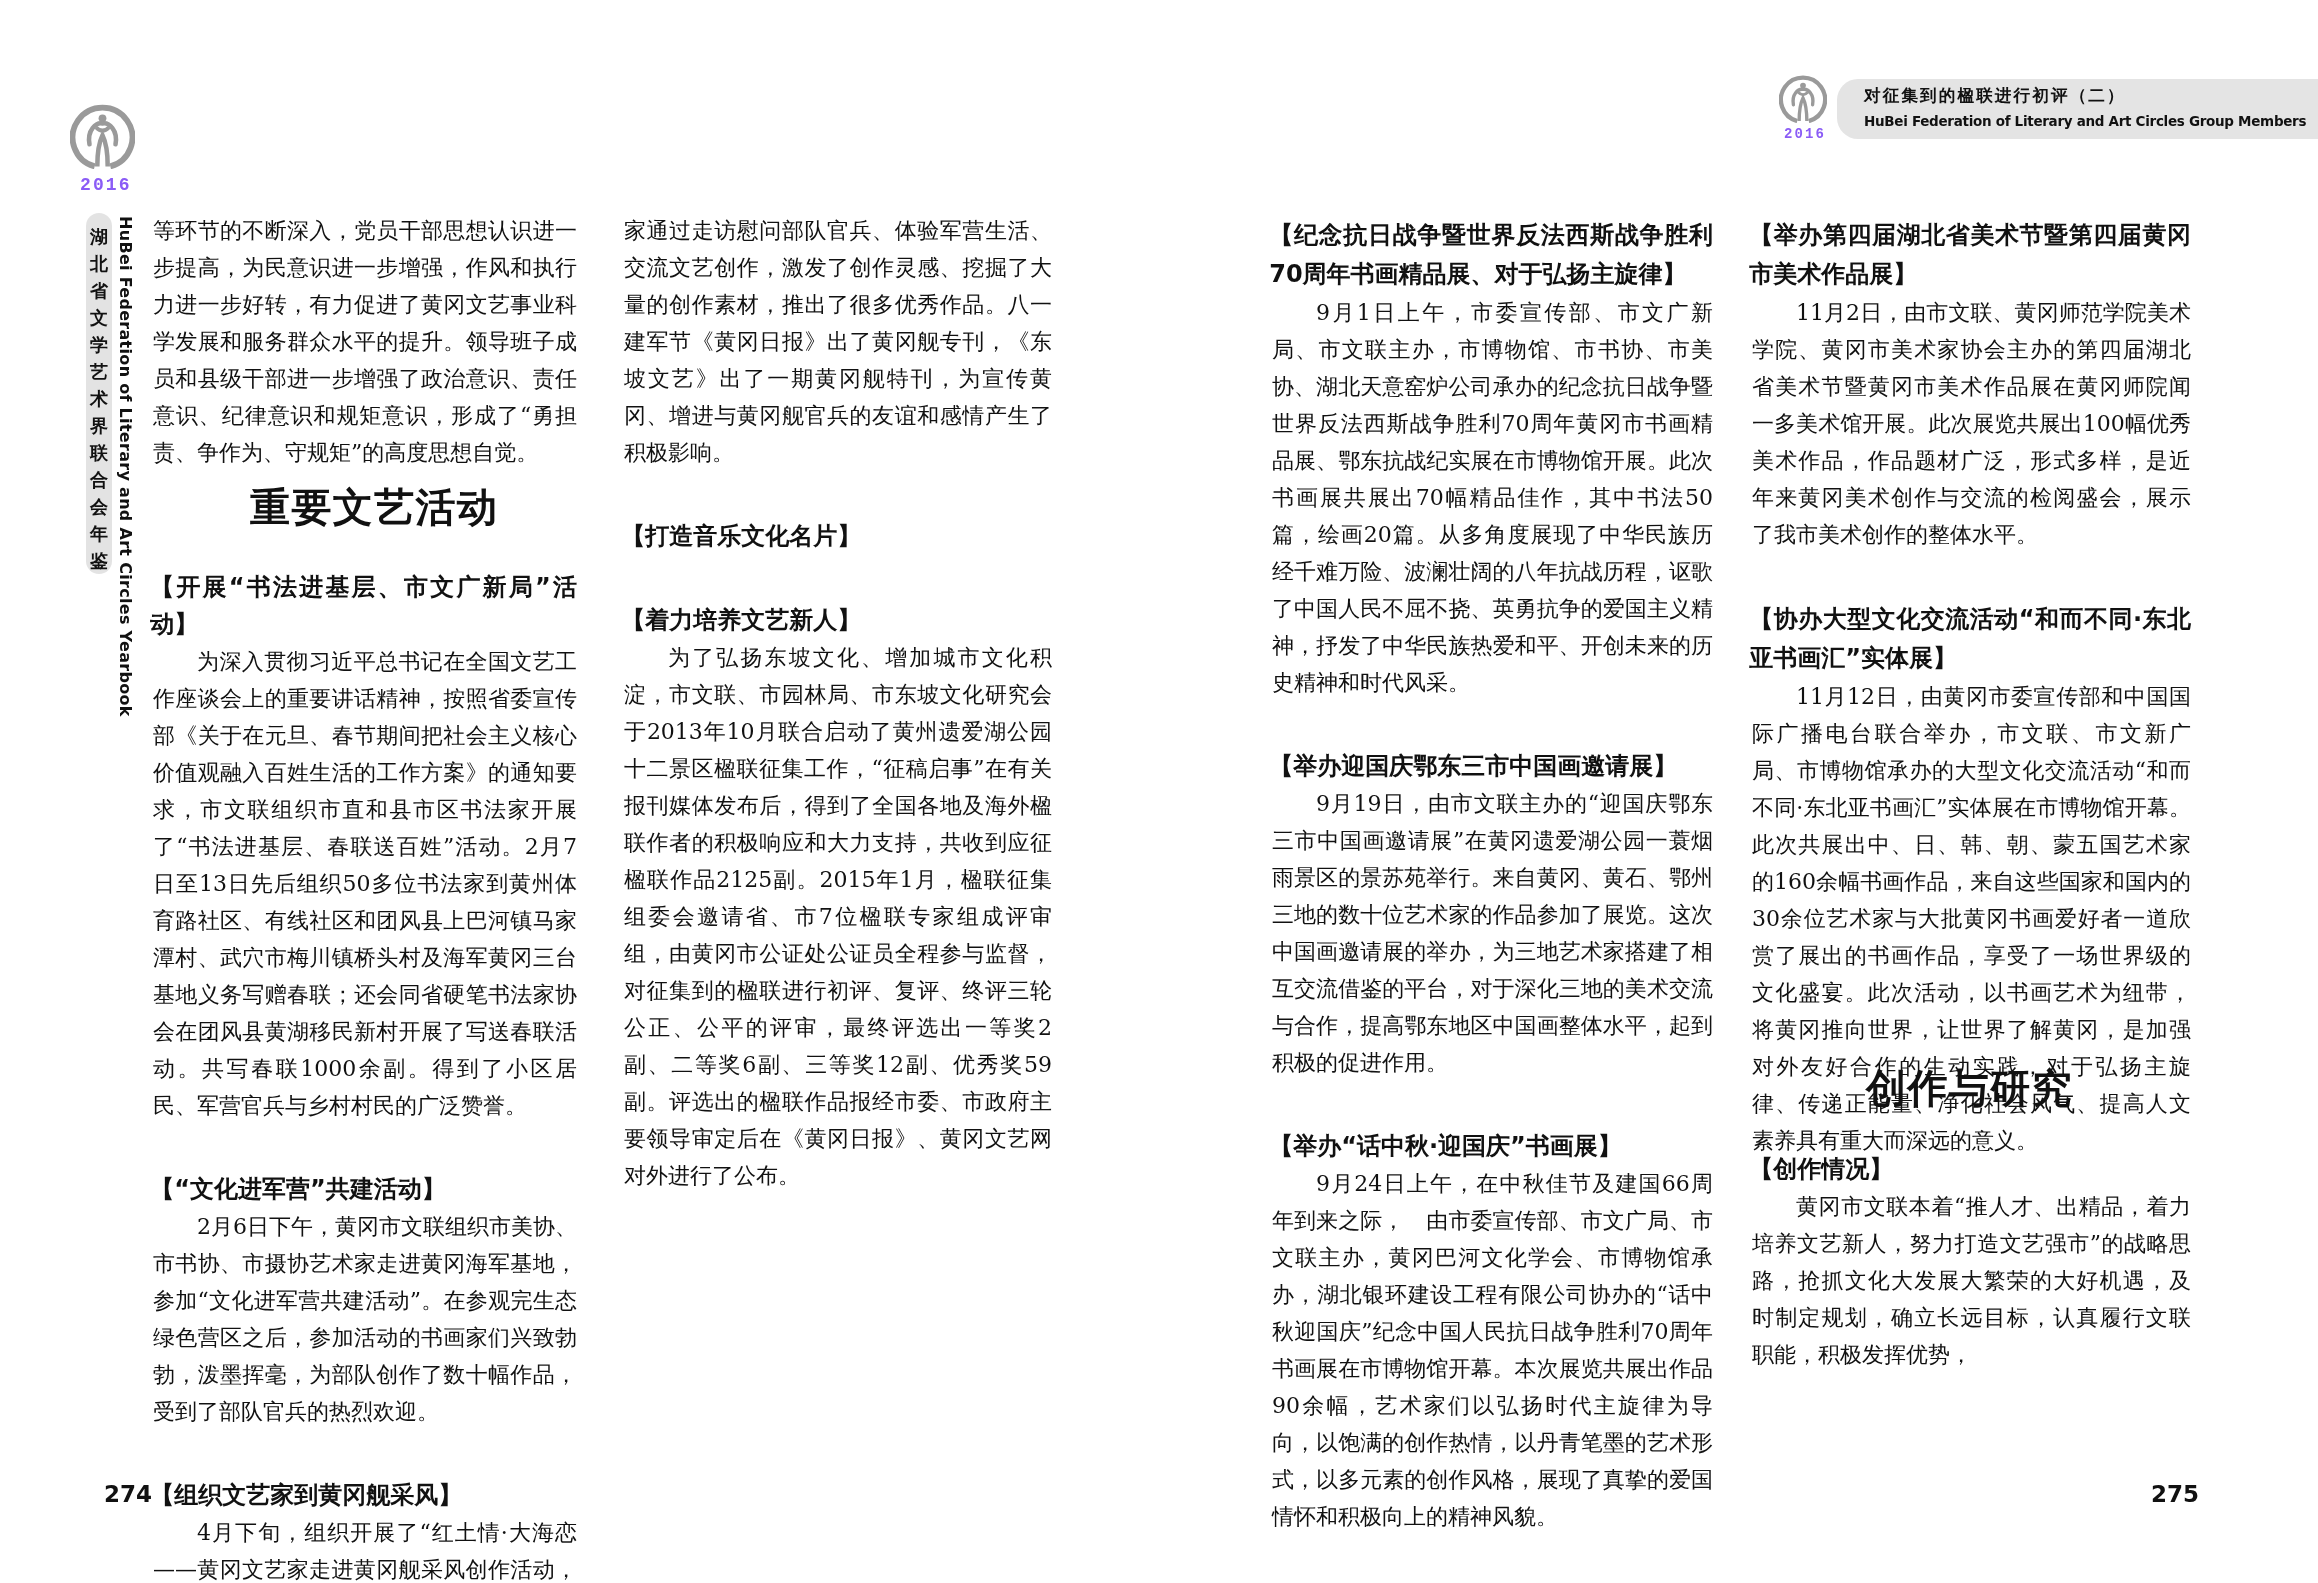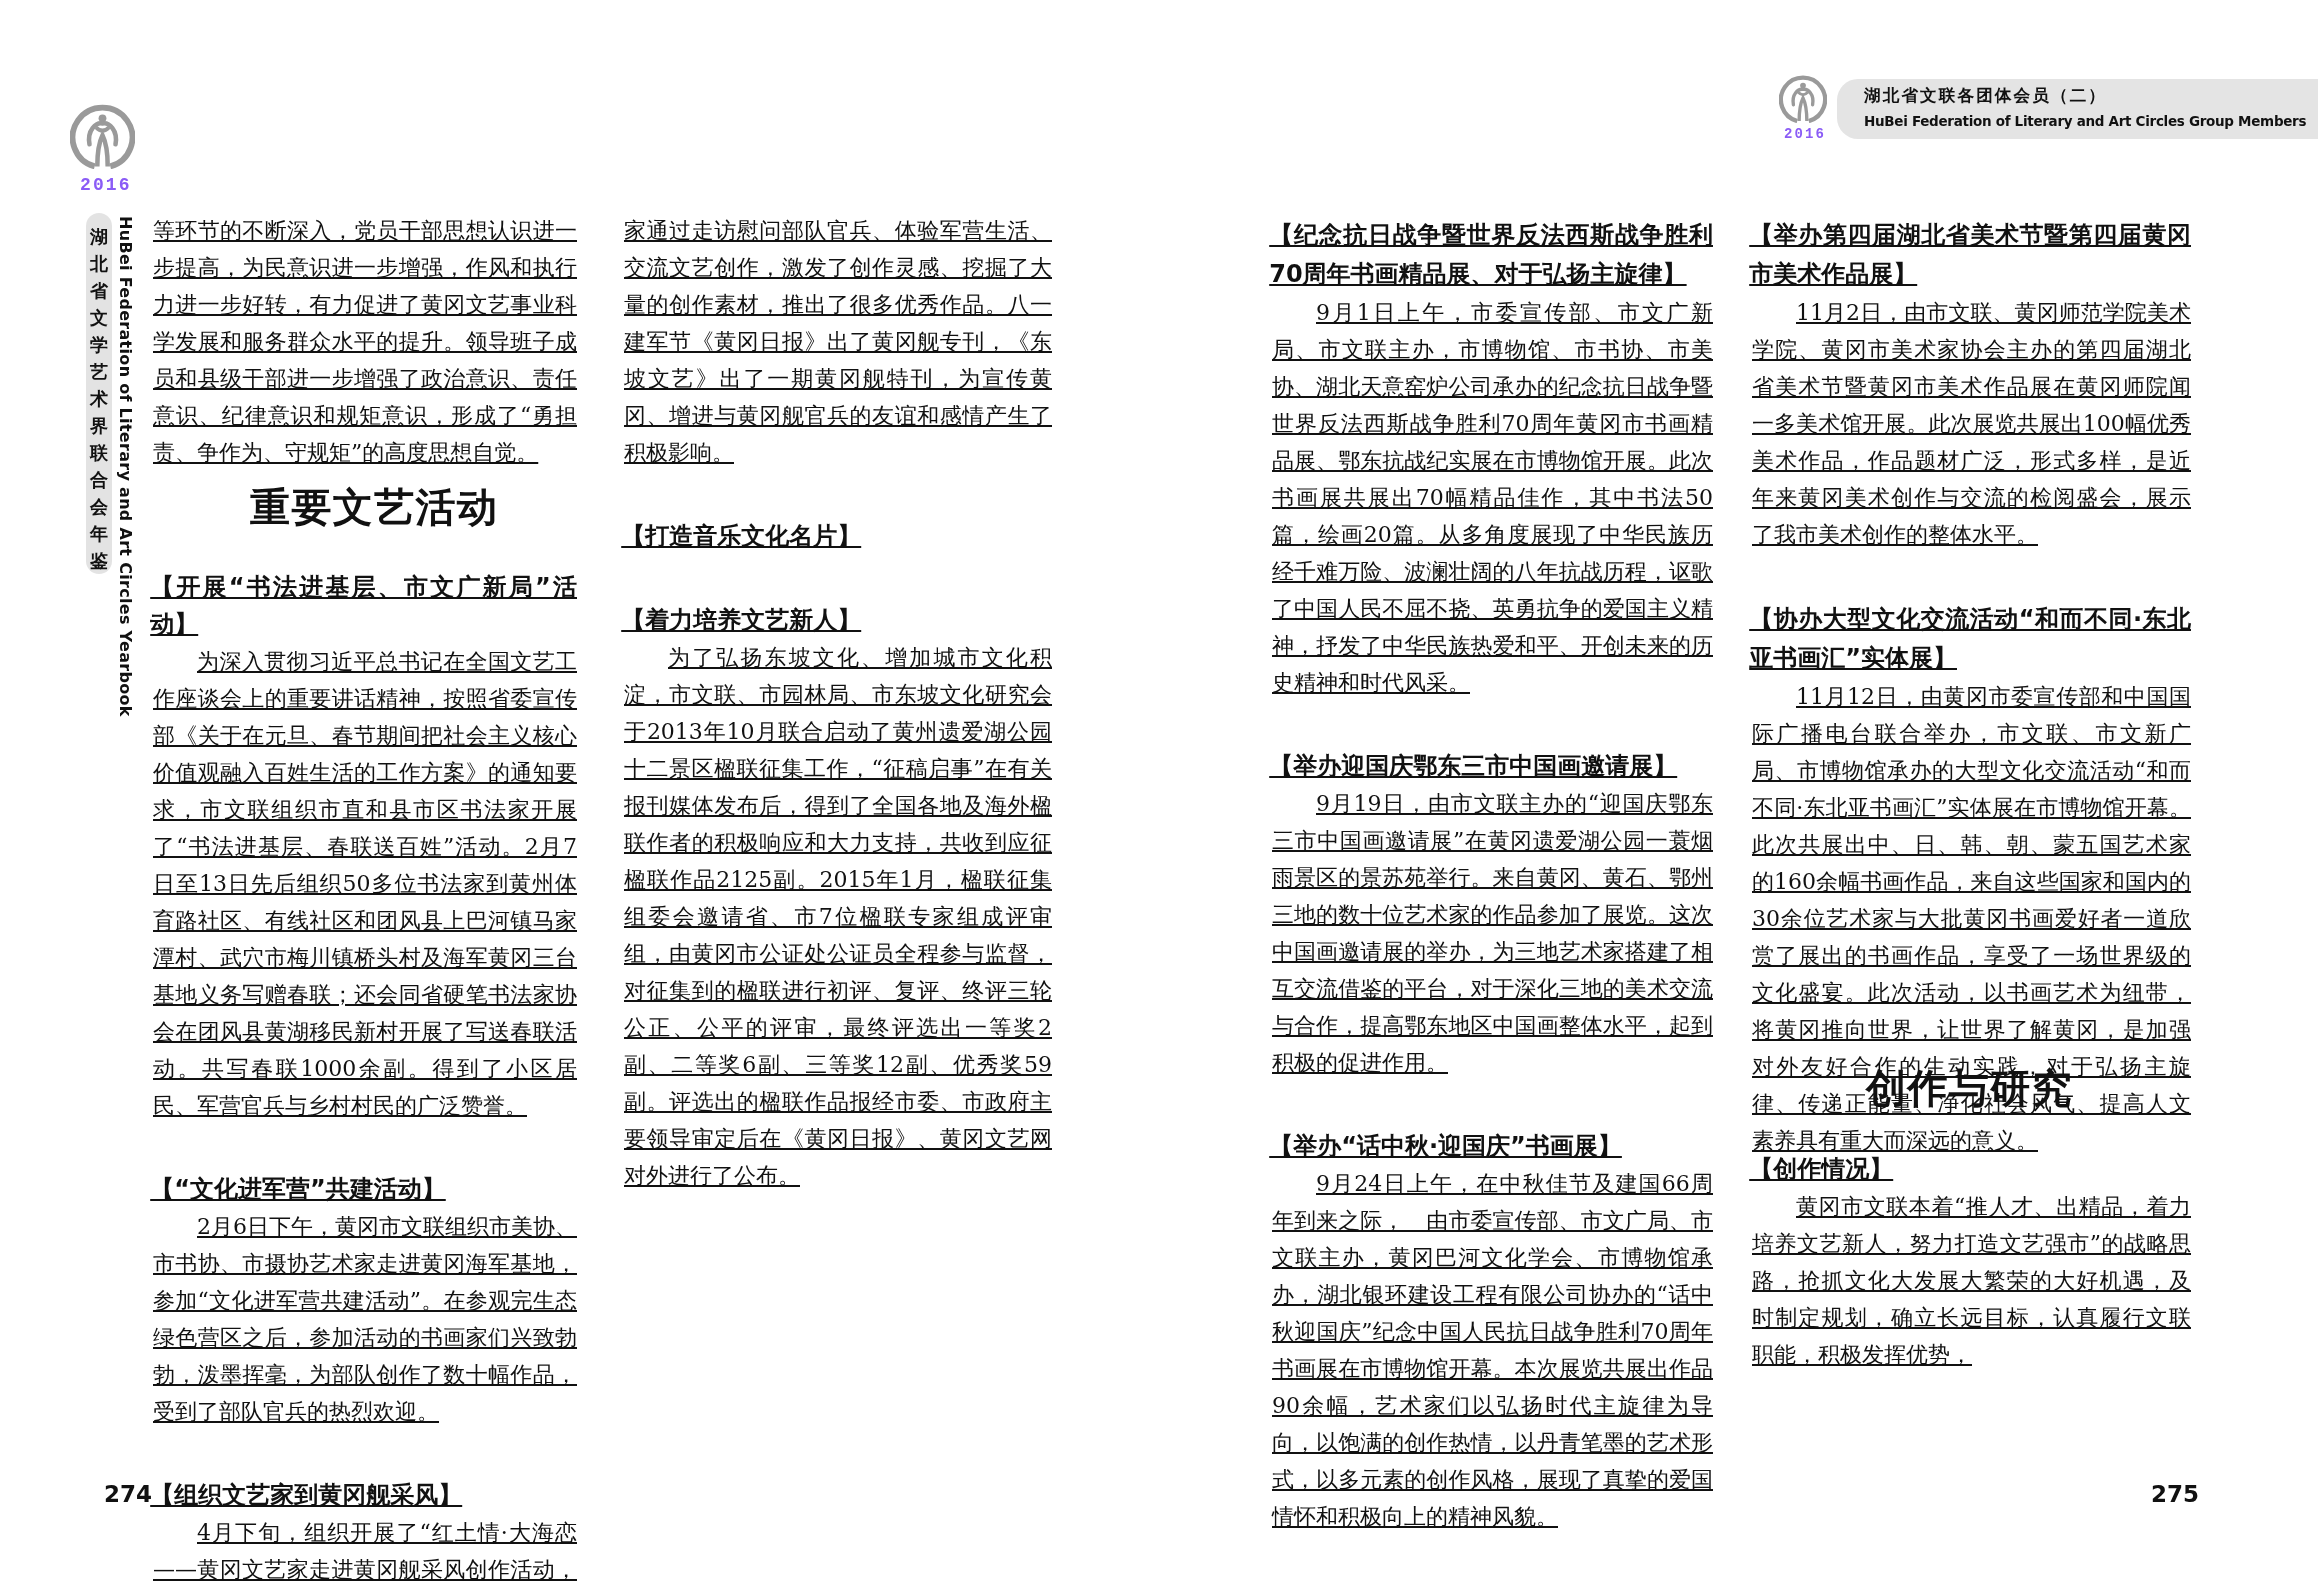--- a/index.html
+++ b/index.html
@@ -8,21 +8,21 @@
   .logo { position:absolute; }
   .logo svg { display:block; }
   .year { position:absolute; font-family:Liberation Mono, monospace; font-weight:bold; color:#8b5cf6; letter-spacing:2.1px; }
   .side-pill { position:absolute; left:86px; top:213px; width:26px; height:361px;
                background:#e3e3e3; border-radius:13px; }
   .side-pill .cn { position:absolute; left:0; top:9.7px; width:26px; text-align:center;
                font-family:"DejaVu Serif",serif; font-weight:bold; font-size:18px; line-height:27px; color:#111; }
   .side-en { position:absolute; left:116px; top:216px; width:21px; height:359px; }
   .side-en span { position:absolute; left:0; top:0; writing-mode:vertical-rl;
                font-family:"DejaVu Sans",sans-serif; font-weight:bold; font-size:16px; color:#111; white-space:nowrap; letter-spacing:0.3px; }
-  .col { position:absolute; font-size:22px; line-height:37px; text-align:justify;text-decoration:underline; }
+  .col { position:absolute; font-size:22px; line-height:37px; text-align:justify; }
   .col p { margin:0; text-indent:2em; }
   .col p.noindent { text-indent:0; }
   .col h3 { margin:0; font-family:"DejaVu Sans",sans-serif; font-weight:bold; font-size:24px; line-height:37px; letter-spacing:0px; }
   .col h3.wrap2 { line-height:39px; }
   .gap { height:47px; }
   .big-title { position:absolute; font-family:"DejaVu Sans",sans-serif; font-weight:bold; font-size:40px; letter-spacing:1.4px; }
   .pageno { position:absolute; font-family:"DejaVu Sans",sans-serif; font-weight:bold; font-size:23px; }
   .hdr-band { position:absolute; left:1837px; top:79px; width:482px; height:60px;
               background:#e4e4e4; border-radius:21px 0 0 21px; }
   .hdr-cn { position:absolute; left:1864px; top:85px; font-family:"DejaVu Serif",serif; font-weight:bold; font-size:16.6px; letter-spacing:2.1px; }
@@ -93,21 +93,21 @@
   <svg width="48" height="48" viewBox="0 0 100 100">
     <path d="M38 96 A46 46 0 1 1 62 96" fill="none" stroke="#9a9a9a" stroke-width="9"></path>
     <circle cx="50" cy="22" r="6" fill="#9a9a9a"></circle>
     <path d="M30 62 C26 40,40 28,50 30 C60 28,74 40,70 62" fill="none" stroke="#9a9a9a" stroke-width="7" stroke-linecap="round"></path>
     <path d="M40 36 Q50 46 60 36" fill="none" stroke="#9a9a9a" stroke-width="6"></path>
     <path d="M42 96 C42 70,46 56,50 48 C54 56,58 70,58 96" fill="none" stroke="#9a9a9a" stroke-width="7"></path>
   </svg>
 </div>
 <div class="year" style="left:1784px; top:126px; font-size:14px;">2016</div>
 <div class="hdr-band"></div>
-<div class="hdr-cn">湖北省文联各团体会员（二）</div>
+<div class="hdr-cn">对征集到的楹联进行初评（二）</div>
 <div class="hdr-en">HuBei Federation of Literary and Art Circles Group Members</div>
 
 <div class="col" style="left:1272px; top:216px; width:441px;">
   <h3 class="wrap2" style="margin-left:-2.8px;">【纪念抗日战争暨世界反法西斯战争胜利70周年书画精品展、对于弘扬主旋律】</h3>
   <p>9月1日上午，市委宣传部、市文广新局、市文联主办，市博物馆、市书协、市美协、湖北天意窑炉公司承办的纪念抗日战争暨世界反法西斯战争胜利70周年黄冈市书画精品展、鄂东抗战纪实展在市博物馆开展。此次书画展共展出70幅精品佳作，其中书法50篇，绘画20篇。从多角度展现了中华民族历经千难万险、波澜壮阔的八年抗战历程，讴歌了中国人民不屈不挠、英勇抗争的爱国主义精神，抒发了中华民族热爱和平、开创未来的历史精神和时代风采。</p>
   <div class="gap"></div>
   <h3 style="margin-left:-2.8px;">【举办迎国庆鄂东三市中国画邀请展】</h3>
   <p>9月19日，由市文联主办的“迎国庆鄂东三市中国画邀请展”在黄冈遗爱湖公园一蓑烟雨景区的景苏苑举行。来自黄冈、黄石、鄂州三地的数十位艺术家的作品参加了展览。这次中国画邀请展的举办，为三地艺术家搭建了相互交流借鉴的平台，对于深化三地的美术交流与合作，提高鄂东地区中国画整体水平，起到积极的促进作用。</p>
   <div class="gap"></div>
   <h3 style="margin-left:-2.8px;">【举办“话中秋·迎国庆”书画展】</h3>

